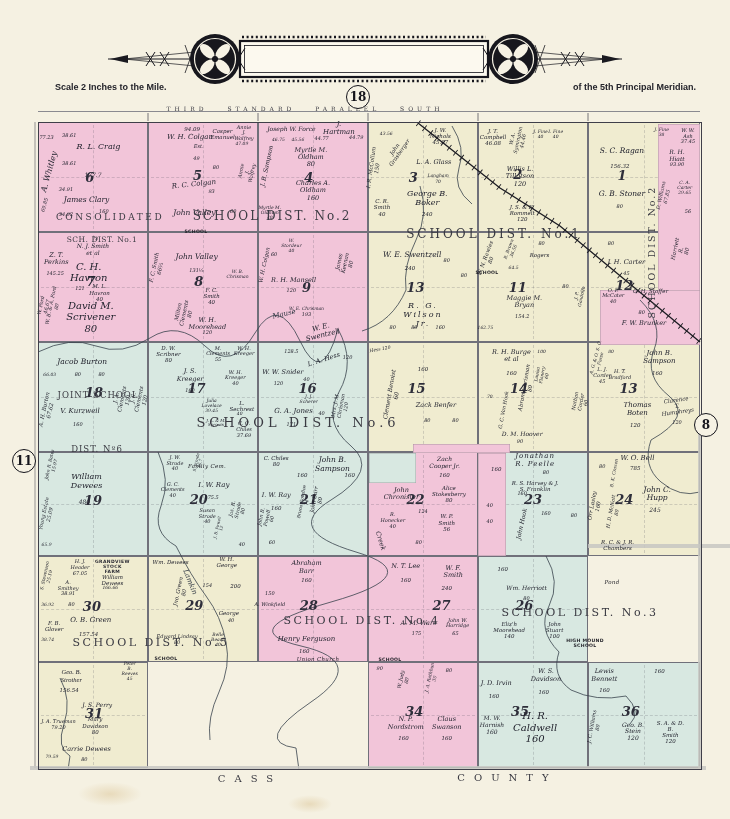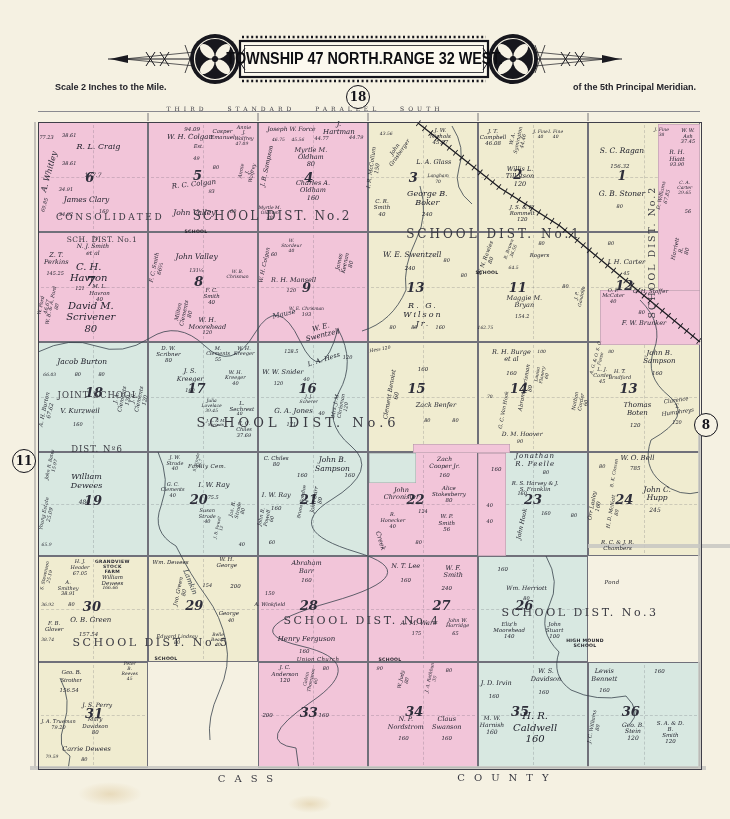--- a/index.html
+++ b/index.html
@@ -76,23 +76,20 @@
     <use href="#flr"></use>
     <use href="#flr" transform="translate(730,0) scale(-1,1)"></use>
     <line x1="242" y1="25" x2="486" y2="25" stroke="#15151c" stroke-width="2.5" stroke-dasharray="2 2.6"></line>
     <line x1="242" y1="69" x2="486" y2="69" stroke="#15151c" stroke-width="2.5" stroke-dasharray="2 2.6"></line>
     <rect x="240" y="29" width="248" height="36" fill="#fcf9ef" stroke="#15151c" stroke-width="2.2"></rect>
     <rect x="244.5" y="33.5" width="239" height="27" fill="none" stroke="#15151c" stroke-width=".8"></rect>
     <path d="M238,47 l7,-11 M238,47 l7,11 M490,47 l-7,-11 M490,47 l-7,11" stroke="#15151c" stroke-width="1"></path>
     <use href="#ros" transform="translate(215,47)"></use>
     <use href="#ros" transform="translate(513,47)"></use>
   </svg>
-  <div class="banner-box">
-    <span class="banner-title">TOWNSHIP 47 NORTH.RANGE 32 WEST.</span>
-  </div>
 </div>
 
 <div id="scale-note" class="note">Scale 2 Inches to the Mile.</div>
 <div id="meridian-note" class="note">of the 5th Principal Meridian.</div>
 
 <div class="pageref" style="left:358px;top:97px">18</div>
 <div class="pageref" style="left:706px;top:425px">8</div>
 <div class="pageref" style="left:24px;top:461px">11</div>
 
 <div class="topline"></div>
@@ -585,32 +582,20 @@
 45</div>
       <div class="owner" style="left: 54%; top: 40%; font-size: 6px; transform: translate(-50%, -50%);">J. S. Perry</div>
       <div class="owner" style="left: 18%; top: 60%; font-size: 5px; transform: translate(-50%, -50%);">J. A. Trueman
 79.20</div>
       <div class="owner" style="left: 52%; top: 60%; font-size: 5.5px; transform: translate(-50%, -50%);">Mary
 Davidson
 80</div>
       <div class="owner" style="left: 44%; top: 84%; font-size: 6.5px; transform: translate(-50%, -50%);">Carrie Dewees</div>
       <div class="owner" style="left: 42%; top: 93%; font-size: 5px; transform: translate(-50%, -50%);">80</div>
       <div class="owner" style="left: 12%; top: 90%; font-size: 4.5px; transform: translate(-50%, -50%);">79.59</div>
-    </div>
-    <div class="section" style="left: 258px; top: 662px; width: 110px; height: 106px; background: rgb(242, 197, 217);">
-      <div class="secnum" style="left: 46%; top: 47%; transform: translate(-50%, -50%);">33</div>
-      <div class="owner" style="left: 24%; top: 10%; font-size: 5.5px; transform: translate(-50%, -50%);">J. C.
-Anderson
-120</div>
-      <div class="owner" style="left: 48%; top: 16%; font-size: 4.5px; transform: translate(-50%, -50%) rotate(-78deg);">Calvin
-Thompson
-60</div>
-      <div class="owner" style="left: 62%; top: 6%; font-size: 5px; transform: translate(-50%, -50%);">80</div>
-      <div class="owner" style="left: 8%; top: 50%; font-size: 5.5px; transform: translate(-50%, -50%);">200</div>
-      <div class="owner" style="left: 60%; top: 50%; font-size: 5.5px; transform: translate(-50%, -50%);">160</div>
     </div>
     <div class="section" style="left: 368px; top: 662px; width: 110px; height: 106px; background: rgb(242, 197, 217);">
       <div class="secnum" style="left: 42%; top: 46%; transform: translate(-50%, -50%);">34</div>
       <div class="owner" style="left: 10%; top: 6%; font-size: 5px; transform: translate(-50%, -50%);">90</div>
       <div class="owner" style="left: 32%; top: 16%; font-size: 5px; transform: translate(-50%, -50%) rotate(-78deg);">W. Judy
 80</div>
       <div class="owner" style="left: 58%; top: 14%; font-size: 4.5px; transform: translate(-50%, -50%) rotate(-78deg);">J. A. Rathbun
 30</div>
       <div class="owner" style="left: 74%; top: 8%; font-size: 5px; transform: translate(-50%, -50%);">80</div>
       <div class="owner" style="left: 34%; top: 58%; font-size: 6.5px; transform: translate(-50%, -50%);">N. P.

